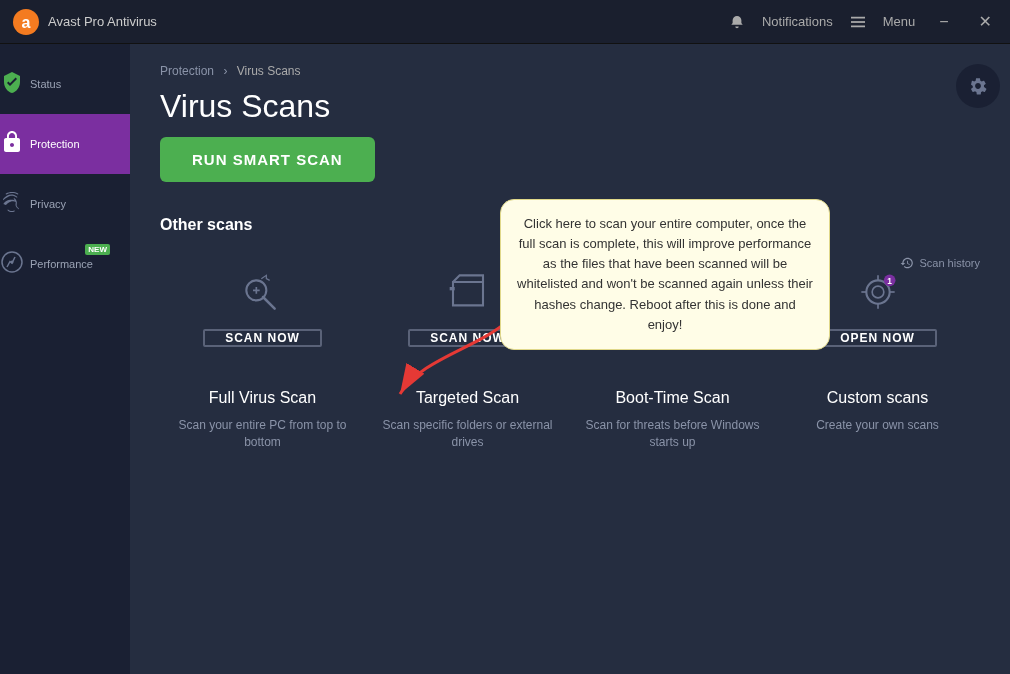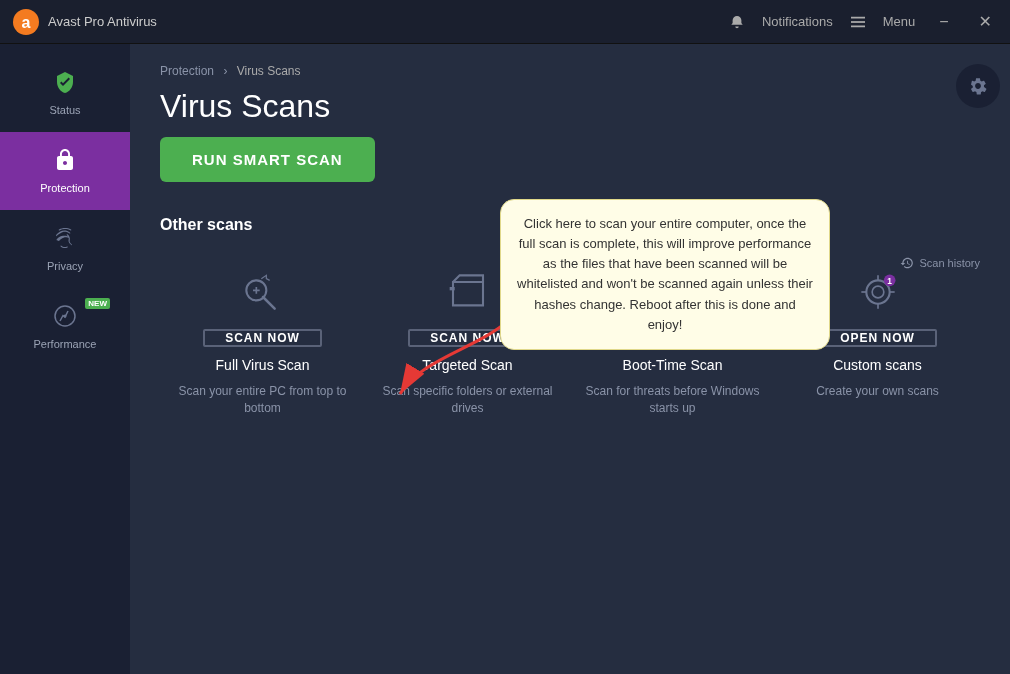--- a/index.html
+++ b/index.html
@@ -67,21 +67,20 @@
       width: 130px;
       background: #1a2033;
       display: flex;
       flex-direction: column;
       align-items: center;
       padding-top: 10px;
     }
     .sidebar-item {
       width: 100%;
       display: flex;
-      flex-direction: column;
       align-items: center;
       padding: 16px 0;
       cursor: pointer;
       position: relative;
       color: #9ba3b5;
       font-size: 12px;
       gap: 6px;
     }
     .sidebar-item.active {
       background: #7b2fa0;
@@ -243,24 +242,25 @@
       padding: 0 20px;
       font-size: 12px;
       font-weight: bold;
       letter-spacing: 1px;
       cursor: pointer;
       border-radius: 2px;
       white-space: nowrap;
     }
 
     .scan-card-name {
-      font-size: 14px;
+      font-size: 16px;
       font-weight: 500;
       color: #fff;
       text-align: center;
+      margin-top: 32px;
     }
 
     .scan-card-desc {
       font-size: 12px;
       color: #8a93a8;
       text-align: center;
       line-height: 1.4;
     }
 
     .custom-badge {

